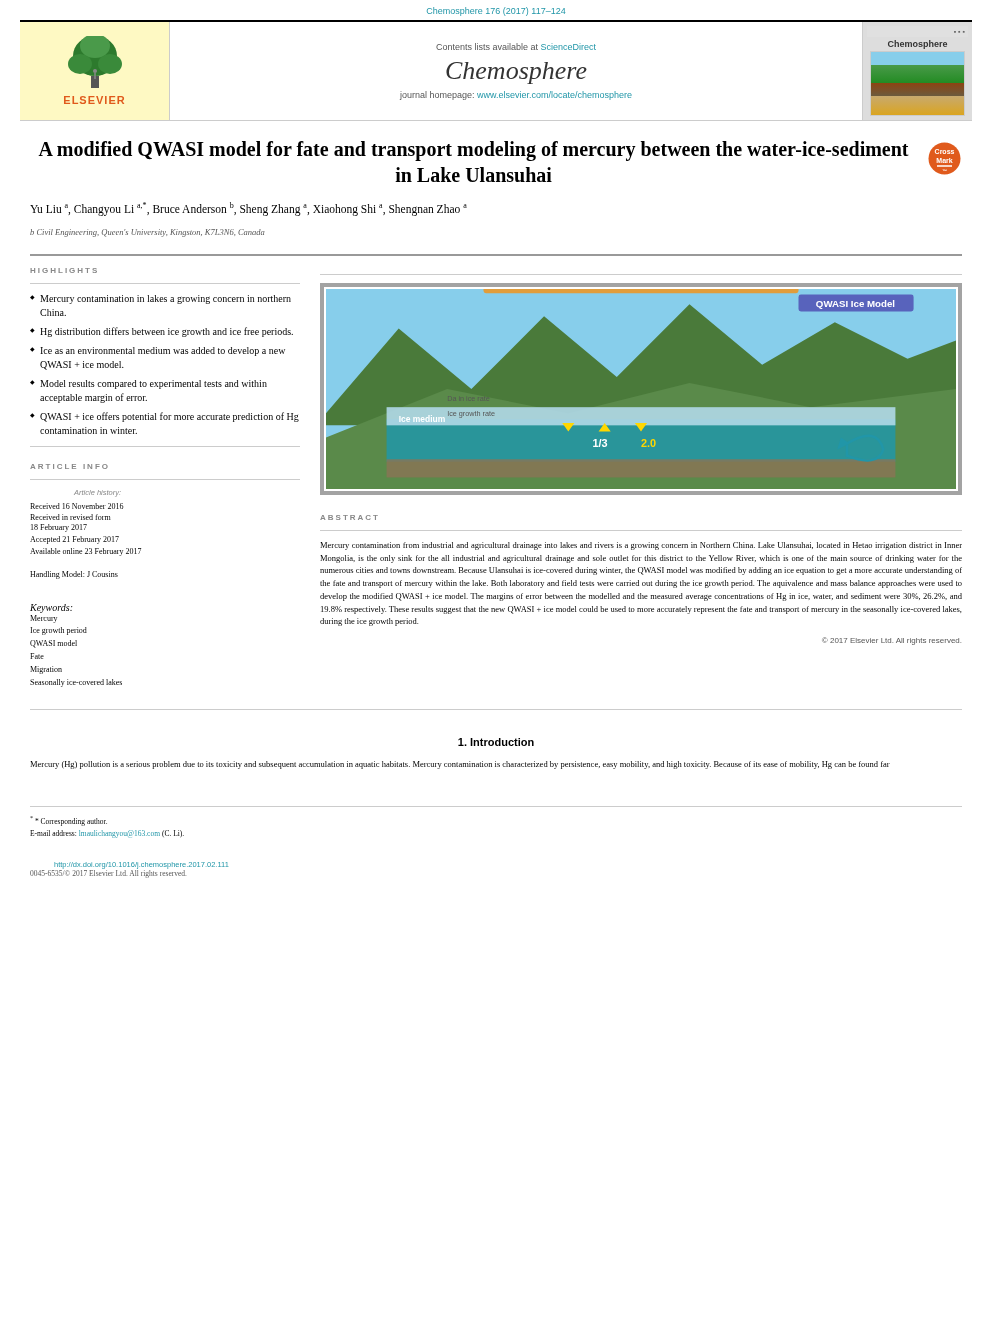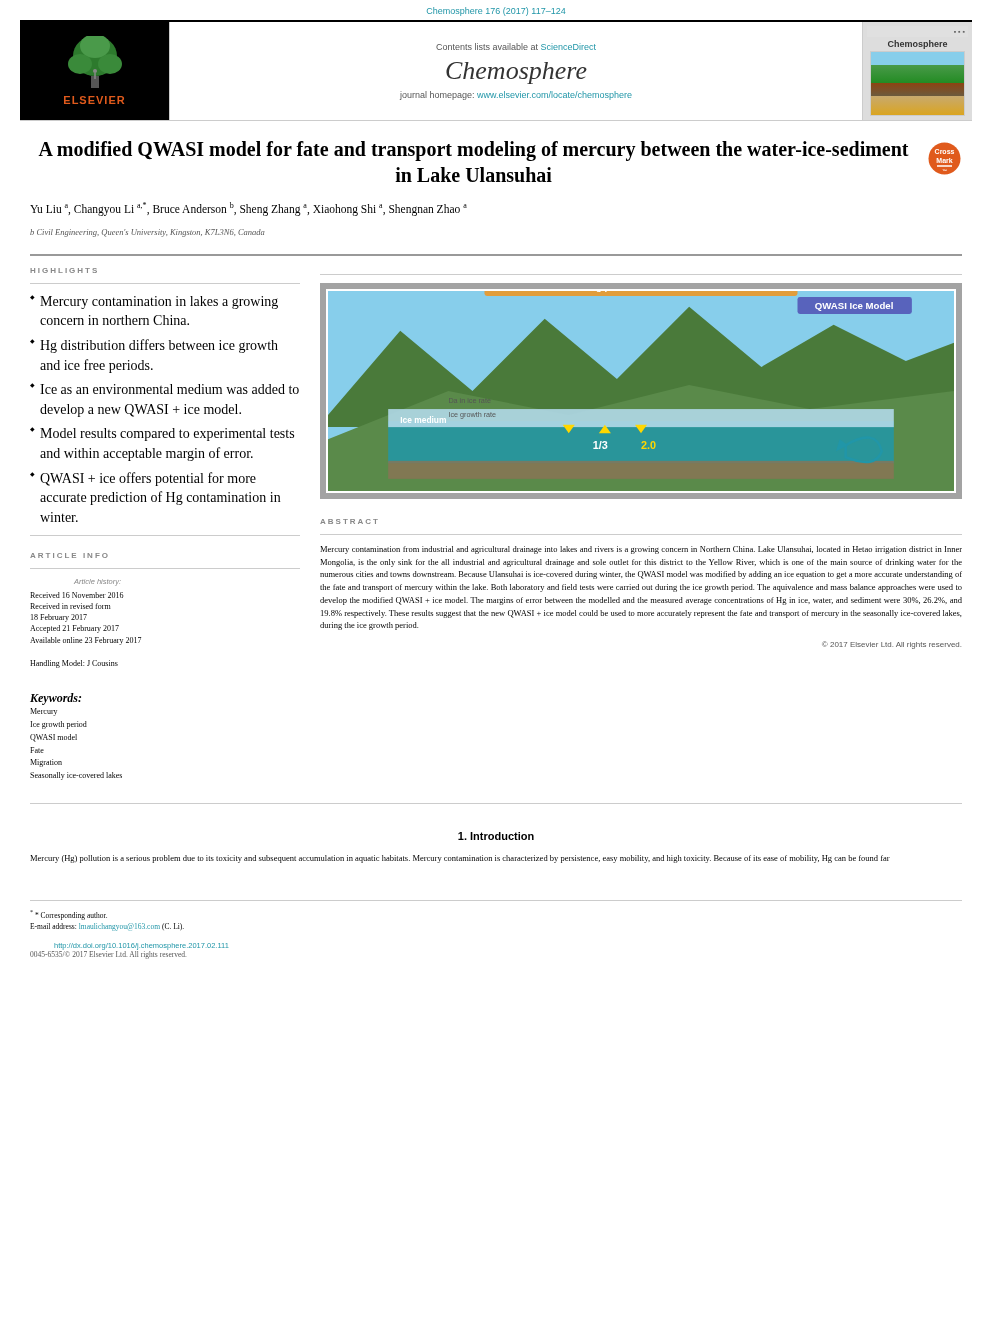--- a/index.html
+++ b/index.html
@@ -26,21 +26,21 @@
       display: flex;
       align-items: stretch;
       border-top: 2px solid #000;
       border-bottom: 1px solid #ccc;
       margin: 0 20px;
     }
 
     .elsevier-logo {
       width: 150px;
       min-height: 90px;
-      background: #000000;
+      background: #fef9c3;
       display: flex;
       flex-direction: column;
       align-items: center;
       justify-content: center;
       padding: 10px;
       border-right: 1px solid #ccc;
     }
 
     .elsevier-tree {
       width: 80px;
@@ -208,21 +208,21 @@
       font-size: 8px;
       font-weight: bold;
       color: #888;
       letter-spacing: 2px;
       text-transform: uppercase;
       margin-bottom: 6px;
       font-family: Arial, sans-serif;
     }
 
     .highlight-item {
-      font-size: 14px;
+      font-size: 10px;
       line-height: 1.4;
       margin-bottom: 5px;
       padding-left: 10px;
       position: relative;
     }
 
     .highlight-item::before {
       content: '◆';
       position: absolute;
       left: 0;
@@ -248,35 +248,35 @@
       font-size: 8px;
       line-height: 1.5;
       color: #000;
     }
 
     .keywords-section {
       margin-top: 10px;
     }
 
     .keyword-label {
-      font-size: 12px;
+      font-size: 10px;
       font-style: italic;
       color: #000;
-      font-weight: bold;
+      font-weight: normal;
     }
 
     .keyword-item {
       font-size: 8px;
       line-height: 1.6;
       color: #000;
     }
 
     
     .graphical-abstract {
-      border: 6px solid #a3a3a3;
+      border: 4px solid #a3a3a3;
       padding: 2px;
       margin-bottom: 18px;
     }
 
     .graphical-abstract-img {
       width: 100%;
       height: 200px;
       background: linear-gradient(to bottom,
         #87CEEB 0%, #87CEEB 25%,
         #B0E0E6 25%, #b8d4e8 35%,
@@ -345,21 +345,21 @@
 
     .footer-email {
       font-size: 7.5px;
       color: #000;
     }
     .footer-email a { color: #2196a8; text-decoration: none; }
 
     .footer-doi {
       font-size: 7.5px;
       color: #2196a8;
-      margin-top: 10px;
+      margin-top: 22px;
       padding-left: 24px;
     }
 
     .footer-copyright {
       font-size: 7.5px;
       color: #555;
     }
   </style>
 </head>
 <body>

